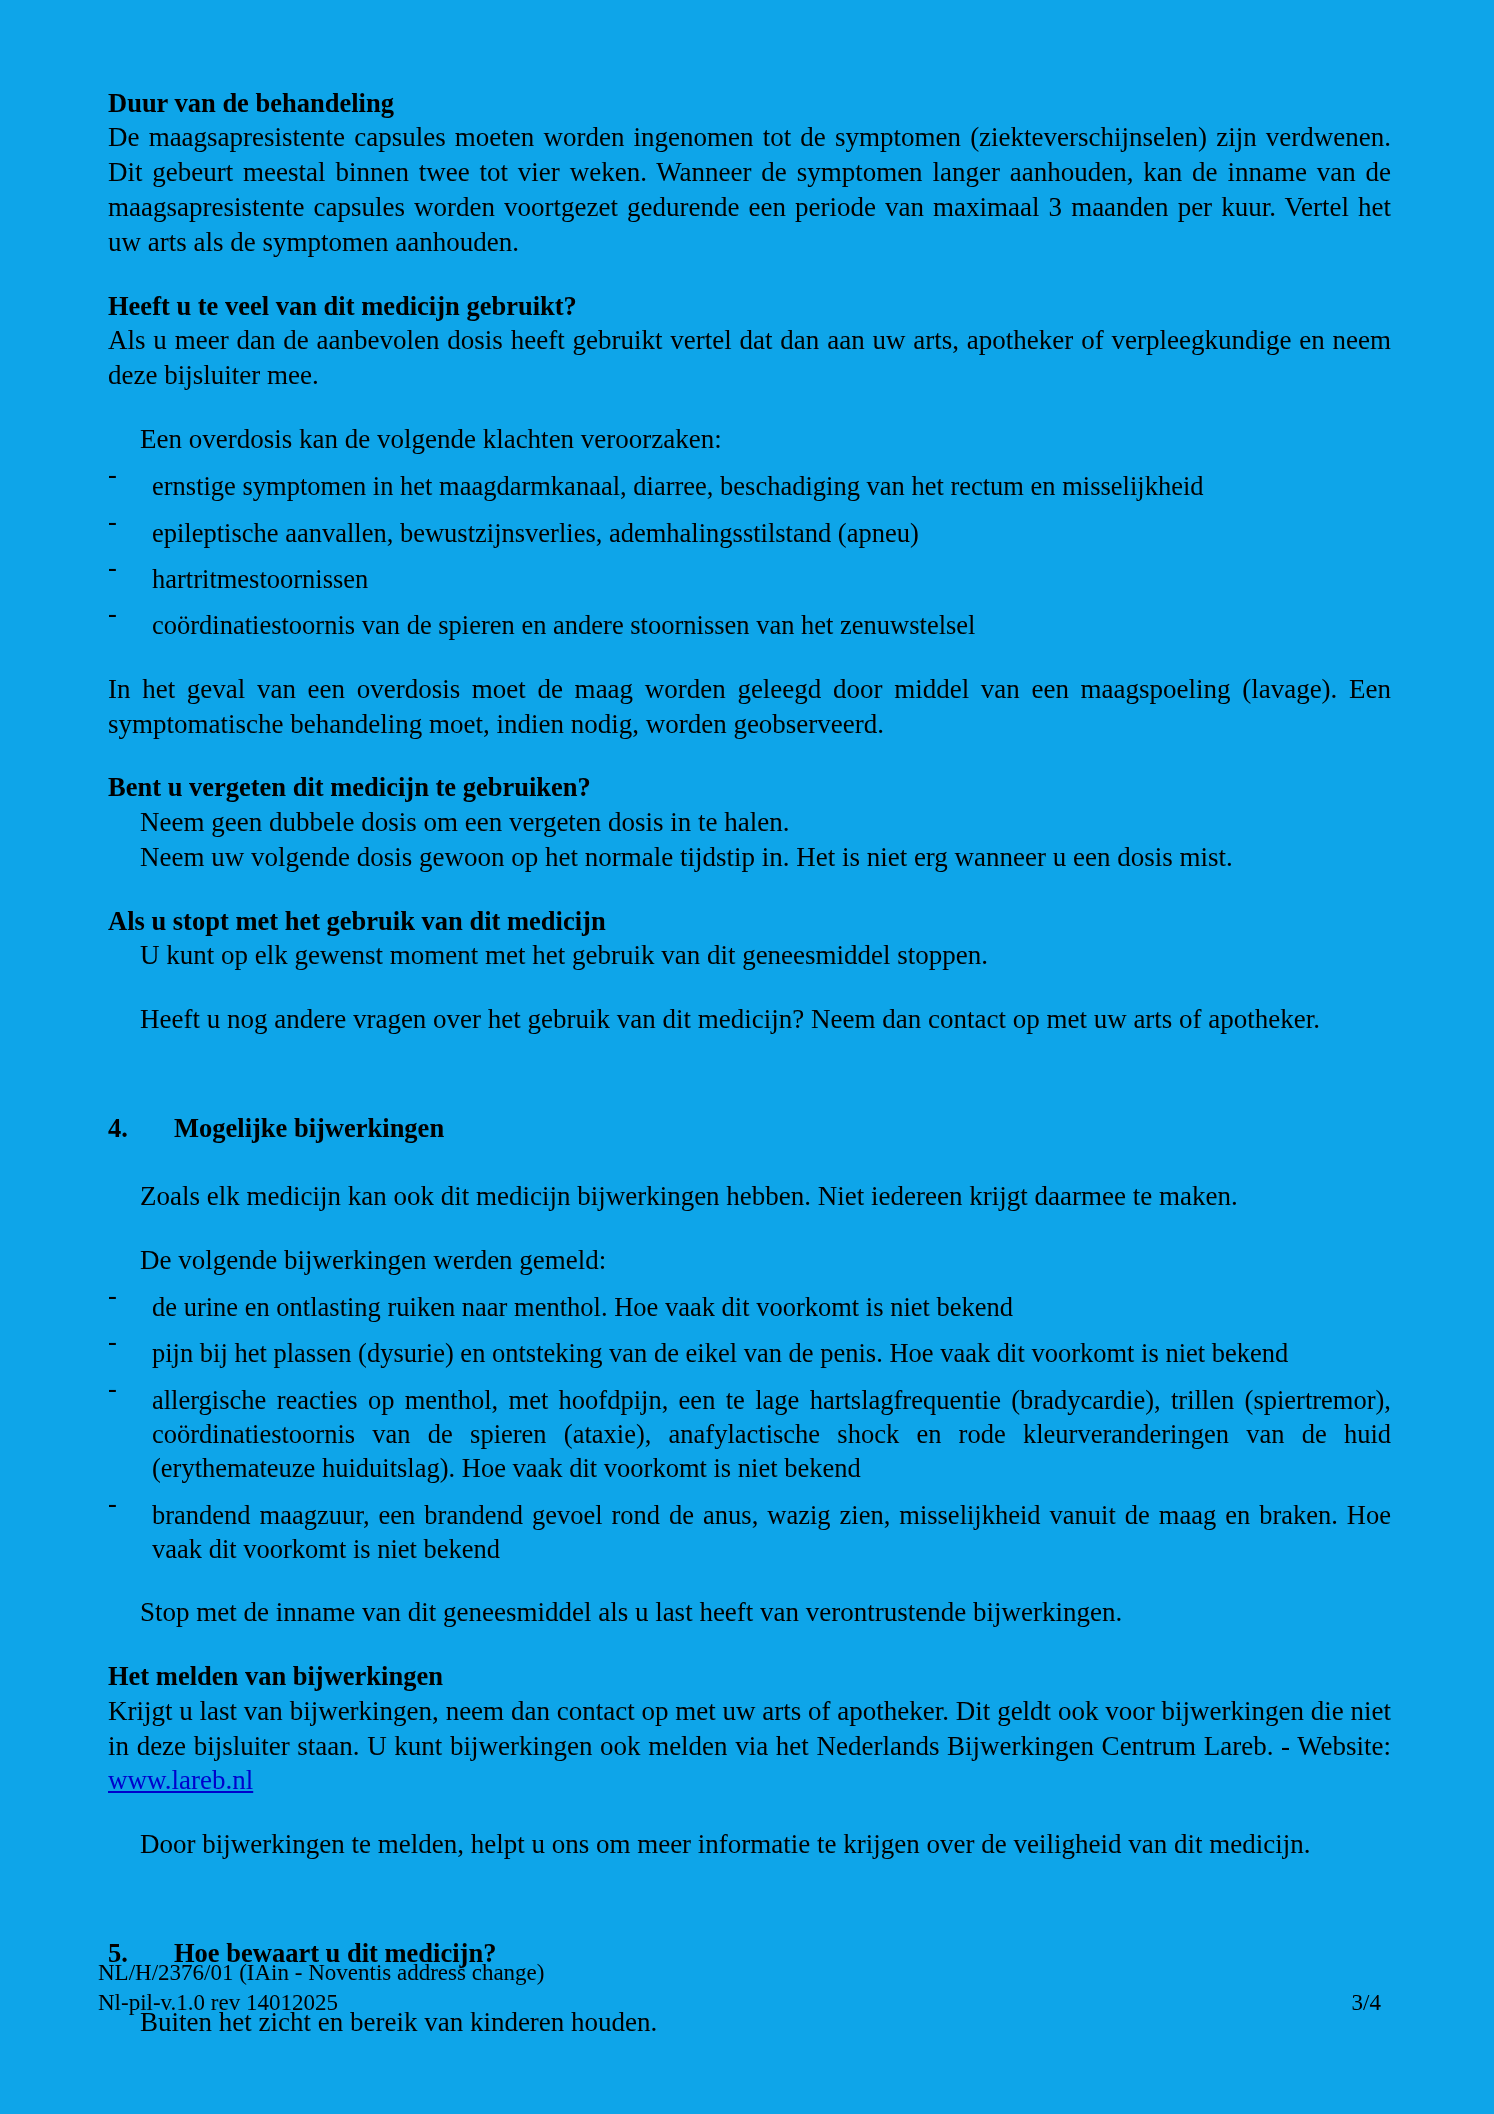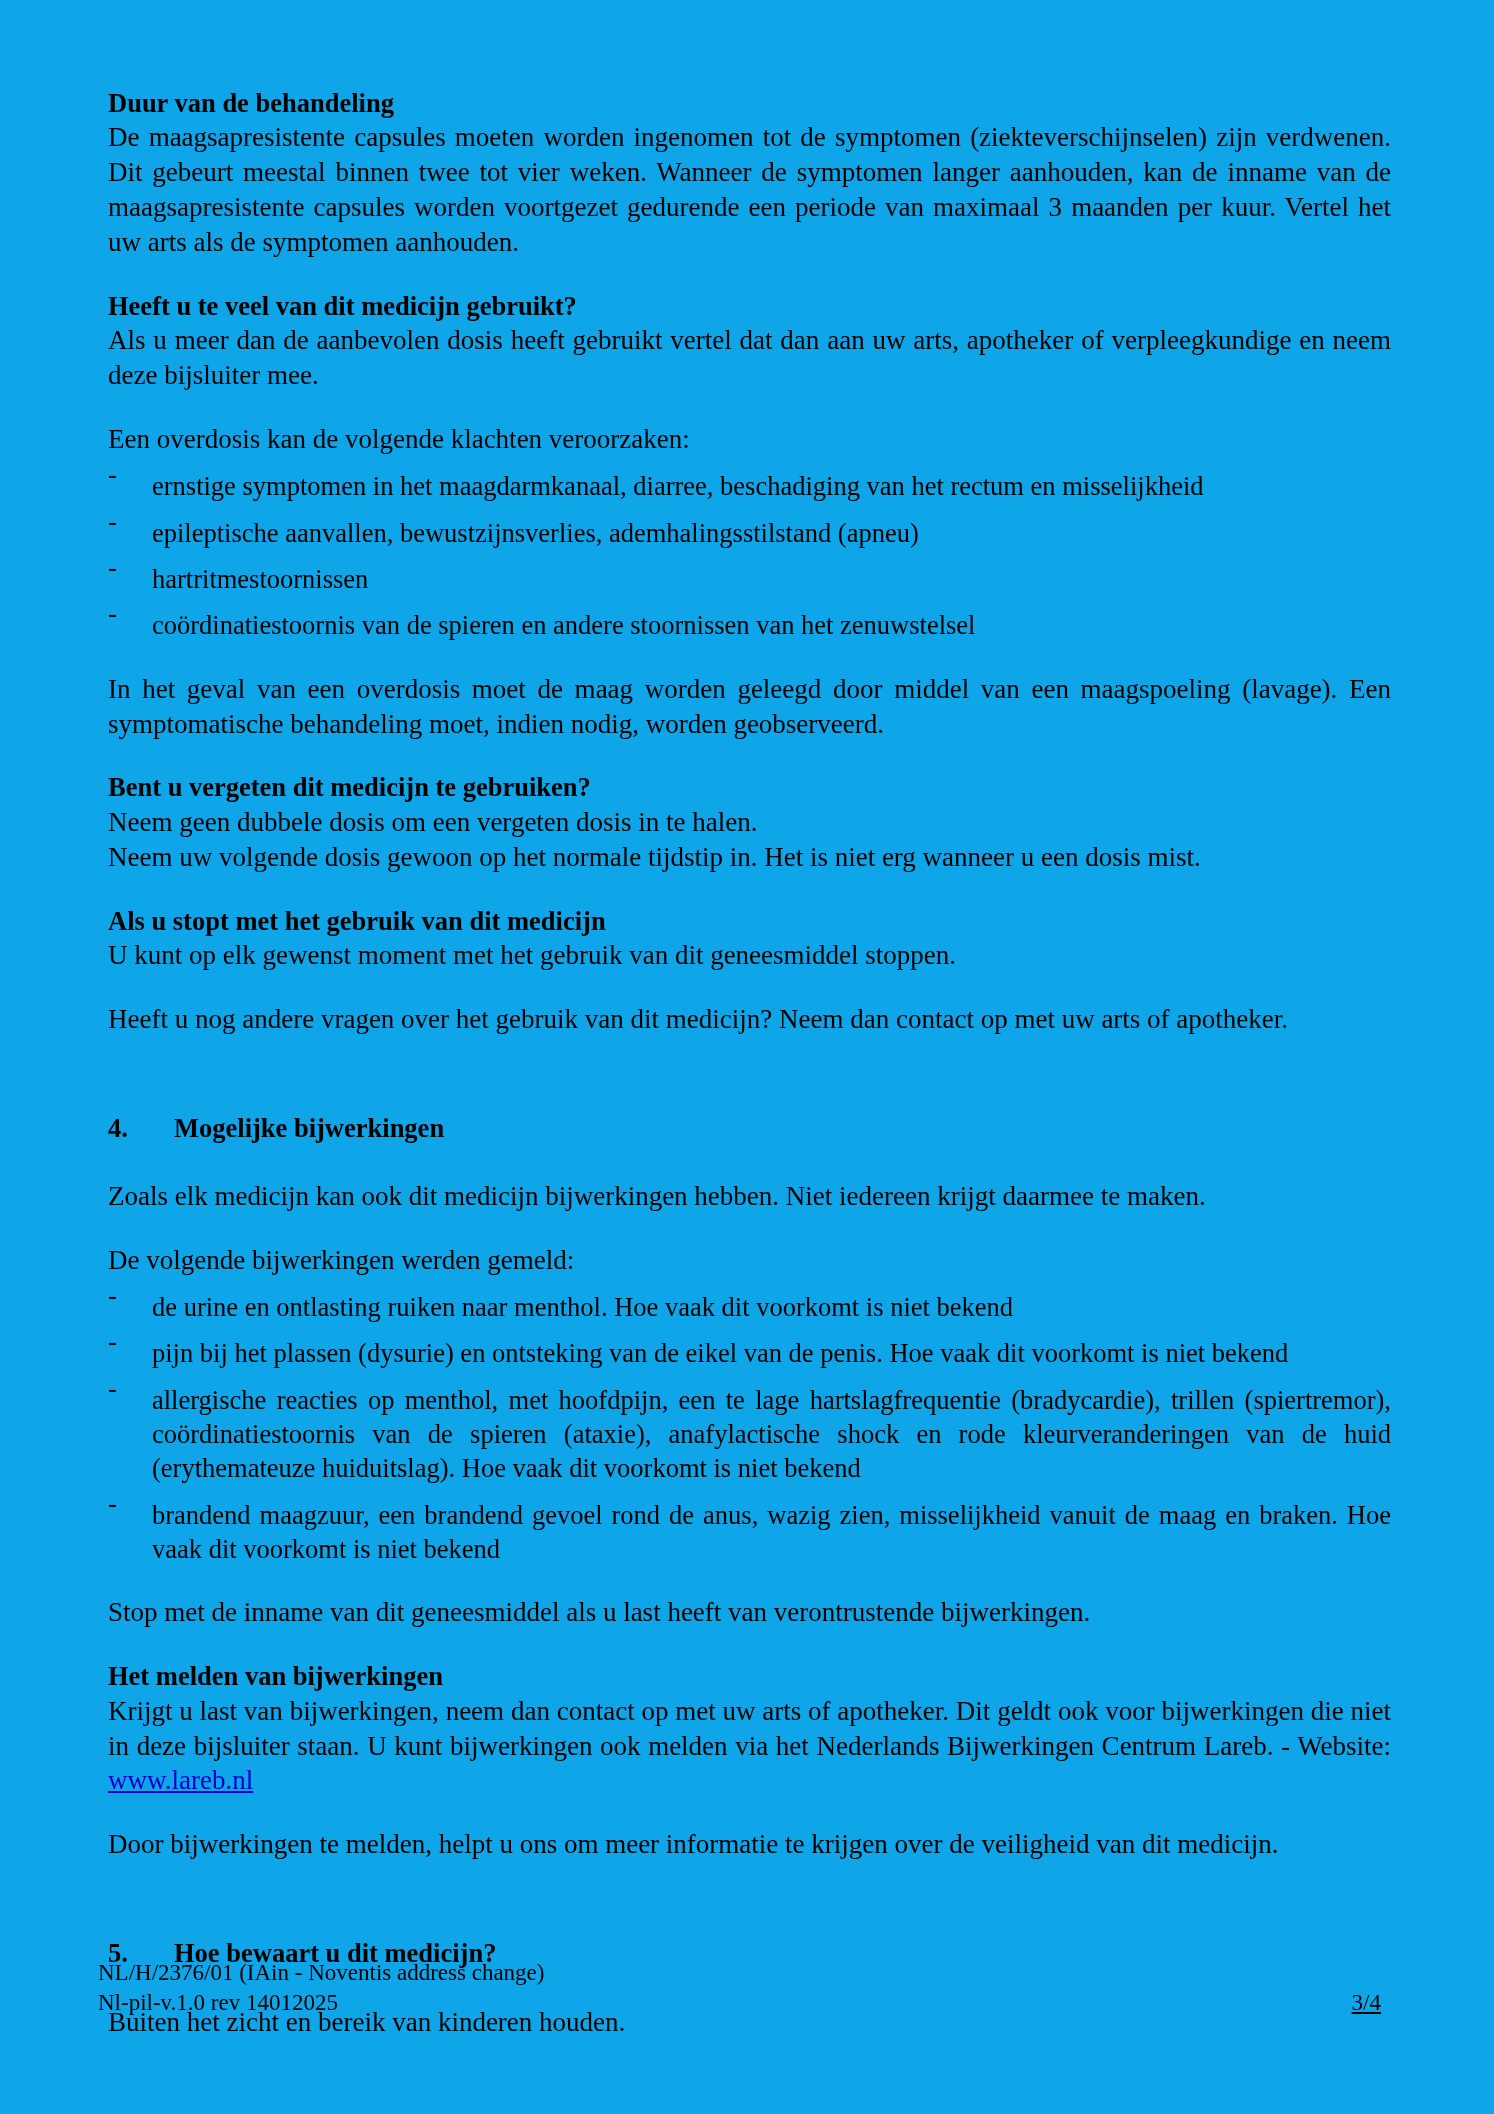--- a/index.html
+++ b/index.html
@@ -29,20 +29,21 @@
   }
   .para {
     font-size: 27px;
     line-height: 1.295;
     text-align: justify;
     text-justify: inter-word;
     margin: 0;
   }
   .para.nojust {
     text-align: left;
+    margin-left: 32px;
   }
   .head {
     font-size: 26.5px;
     line-height: 1.295;
     font-weight: bold;
     text-align: left;
     margin: 0;
   }
   .gap-sm { height: 29px; }
   .gap-md { height: 34px; }
@@ -106,21 +107,21 @@
     width: 1283px;
     font-size: 23px;
     line-height: 1.32;
   }
   .footer-row {
     display: flex;
     justify-content: space-between;
     align-items: baseline;
   }
   .footer-left { text-align: left; }
-  .footer-right { text-align: left; text-decoration: underline; }
+  .footer-right { text-align: left; }
 </style>
 </head>
 <body>
 
 <div class="page">
   <div class="content">
 
     <div class="head">Duur van de behandeling</div>
     <p class="para">De maagsapresistente capsules moeten worden ingenomen tot de symptomen (ziekteverschijnselen) zijn verdwenen. Dit gebeurt meestal binnen twee tot vier weken. Wanneer de symptomen langer aanhouden, kan de inname van de maagsapresistente capsules worden voortgezet gedurende een periode van maximaal 3 maanden per kuur. Vertel het uw arts als de symptomen aanhouden.</p>
 

